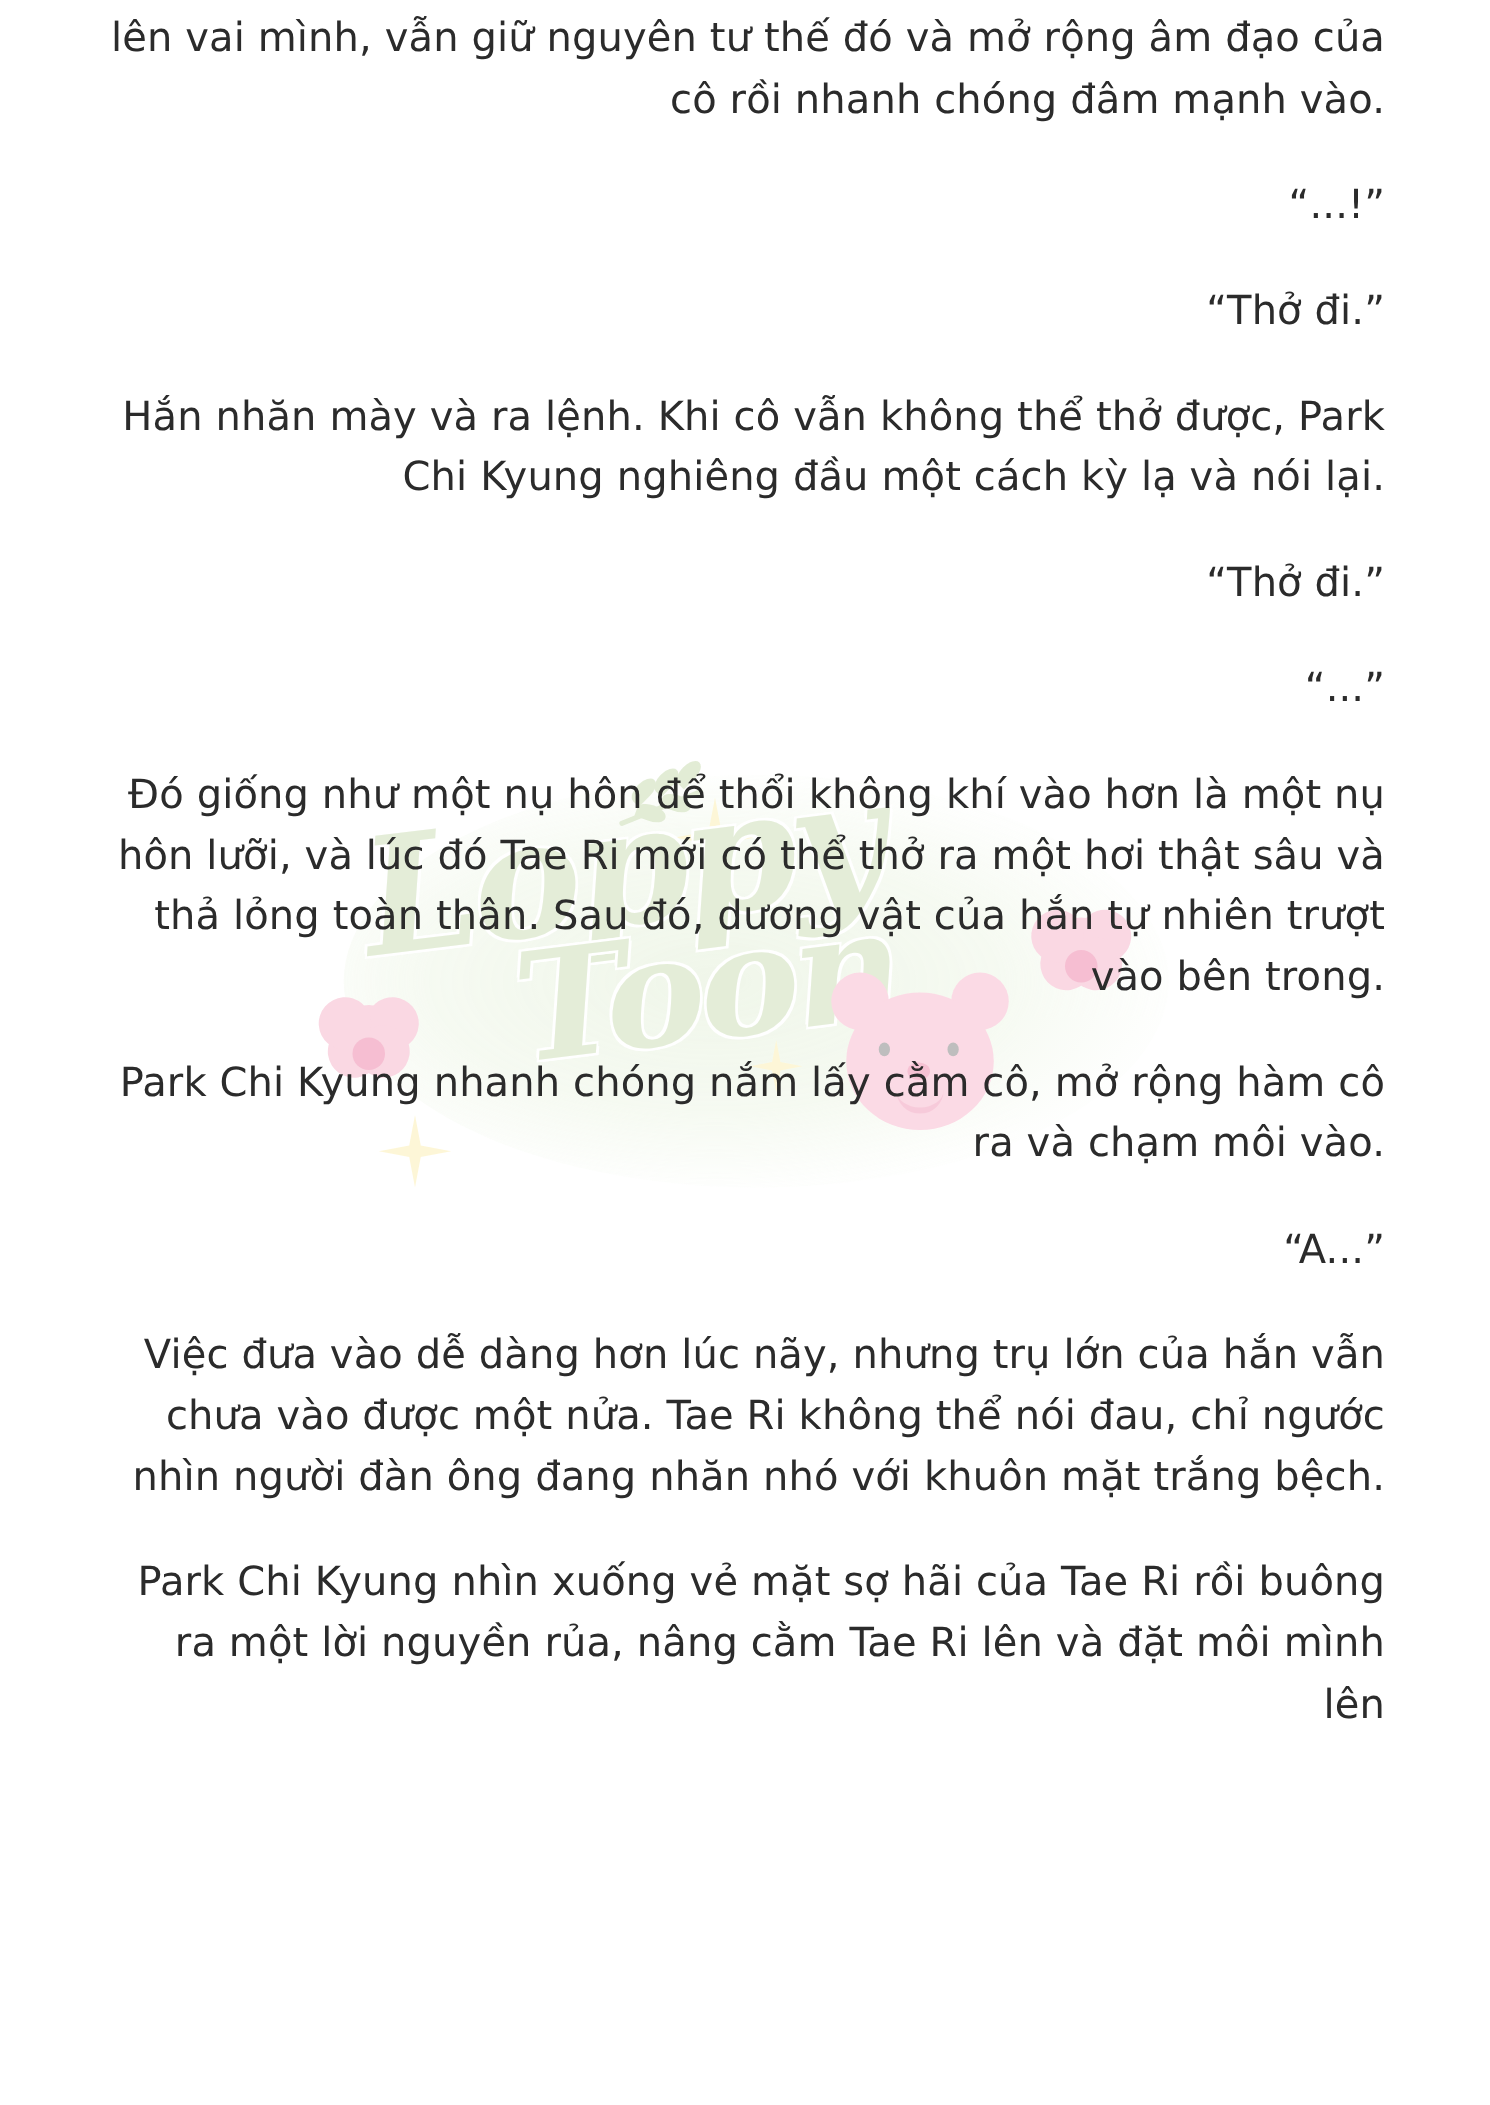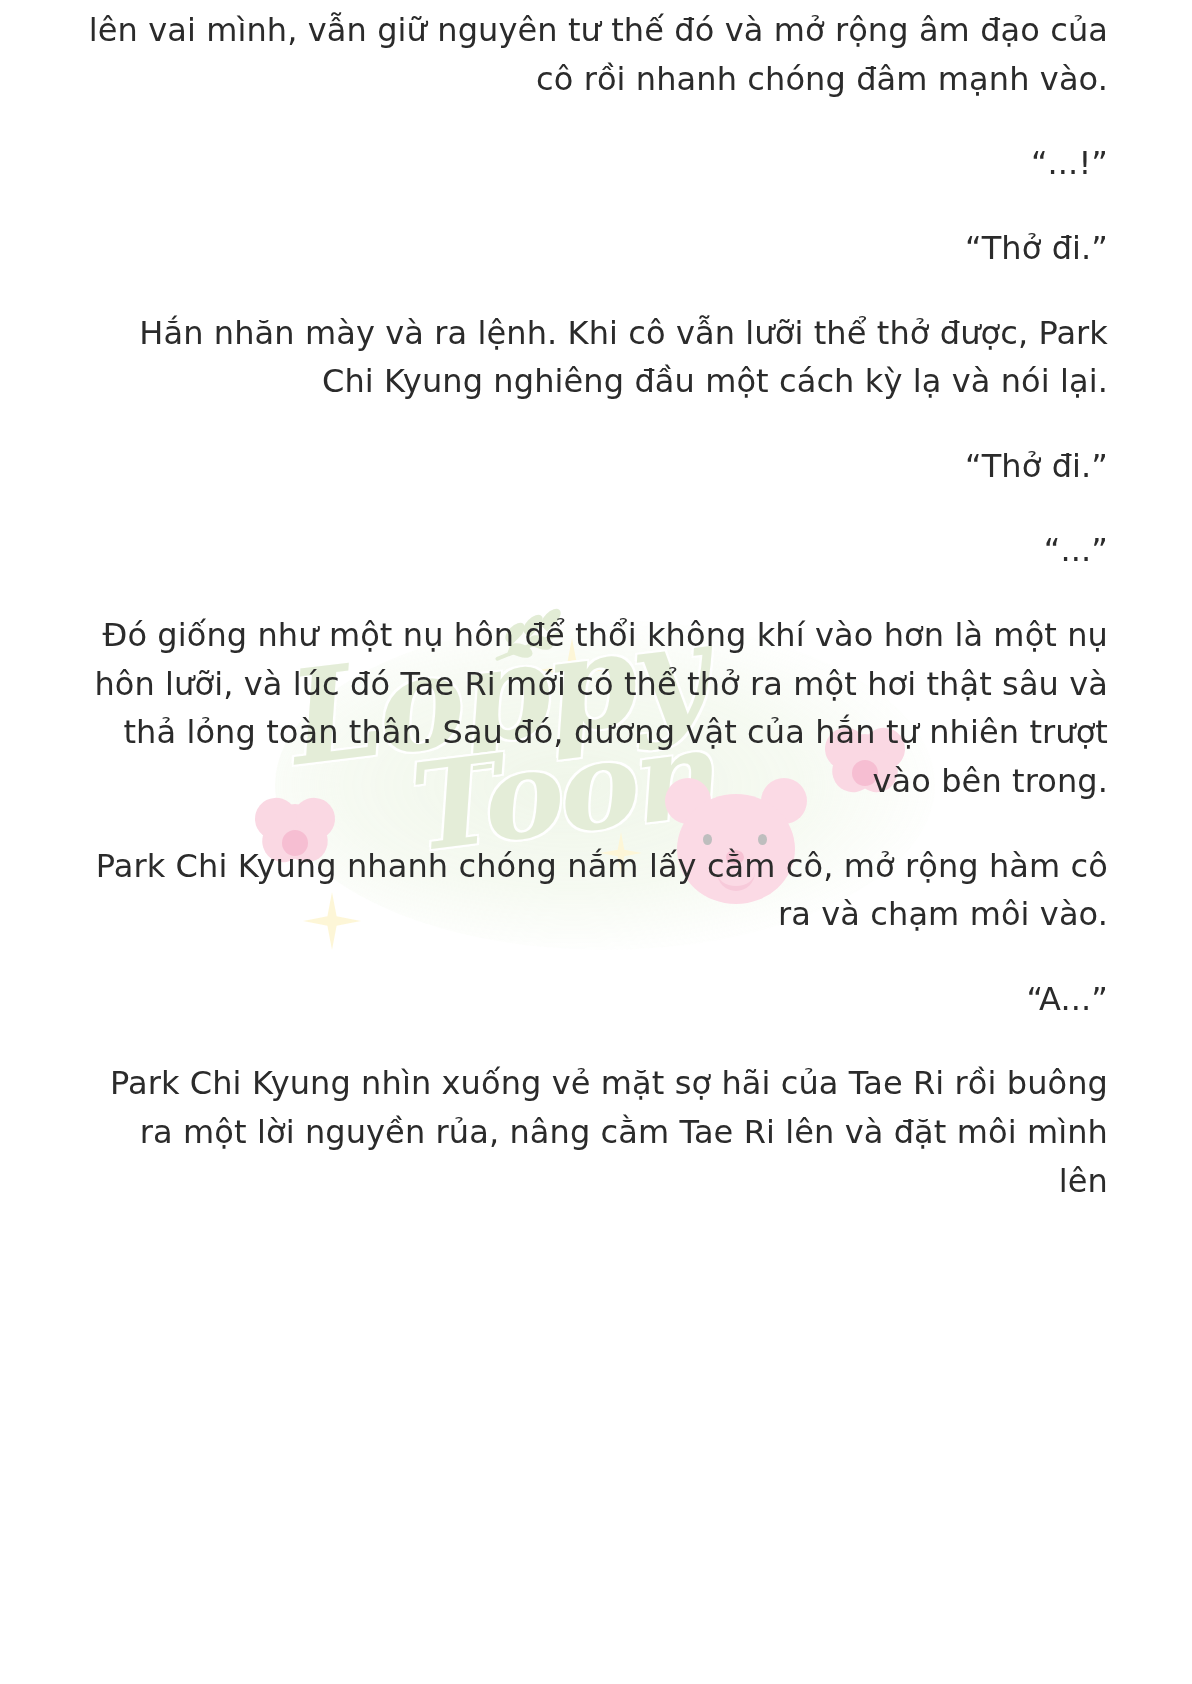--- a/index.html
+++ b/index.html
@@ -248,22 +248,23 @@
         <div class="petal"></div>
         <div class="petal"></div>
       <div class="core"></div>
     </div>
   </div>
 
   <div class="content">
     <p class="para">lên vai mình, vẫn giữ nguyên tư thế đó và mở rộng âm đạo của cô rồi nhanh chóng đâm mạnh vào.</p>
     <p class="para">“...!”</p>
     <p class="para">“Thở đi.”</p>
-    <p class="para">Hắn nhăn mày và ra lệnh. Khi cô vẫn lưỡi thể thở được, Park Chi Kyung nghiêng đầu một cách kỳ lạ và nói lại.</p>
+    <p class="para">Hắn nhăn mày và ra lệnh. Khi cô vẫn không thể thở được, Park Chi Kyung nghiêng đầu một cách kỳ lạ và nói lại.</p>
     <p class="para">“Thở đi.”</p>
     <p class="para">“...”</p>
     <p class="para">Đó giống như một nụ hôn để thổi không khí vào hơn là một nụ hôn lưỡi, và lúc đó Tae Ri mới có thể thở ra một hơi thật sâu và thả lỏng toàn thân. Sau đó, dương vật của hắn tự nhiên trượt vào bên trong.</p>
     <p class="para">Park Chi Kyung nhanh chóng nắm lấy cằm cô, mở rộng hàm cô ra và chạm môi vào.</p>
     <p class="para">“A...”</p>
+    <p class="para">Việc đưa vào dễ dàng hơn lúc nãy, nhưng trụ lớn của hắn vẫn chưa vào được một nửa. Tae Ri không thể nói đau, chỉ ngước nhìn người đàn ông đang nhăn nhó với khuôn mặt trắng bệch.</p>
     <p class="para">Park Chi Kyung nhìn xuống vẻ mặt sợ hãi của Tae Ri rồi buông ra một lời nguyền rủa, nâng cằm Tae Ri lên và đặt môi mình lên</p>
   </div>
 
 </div>
 
 </body></html>

